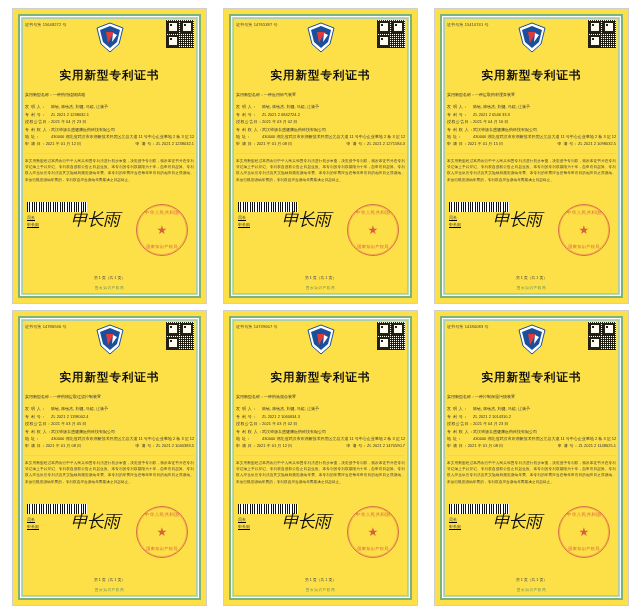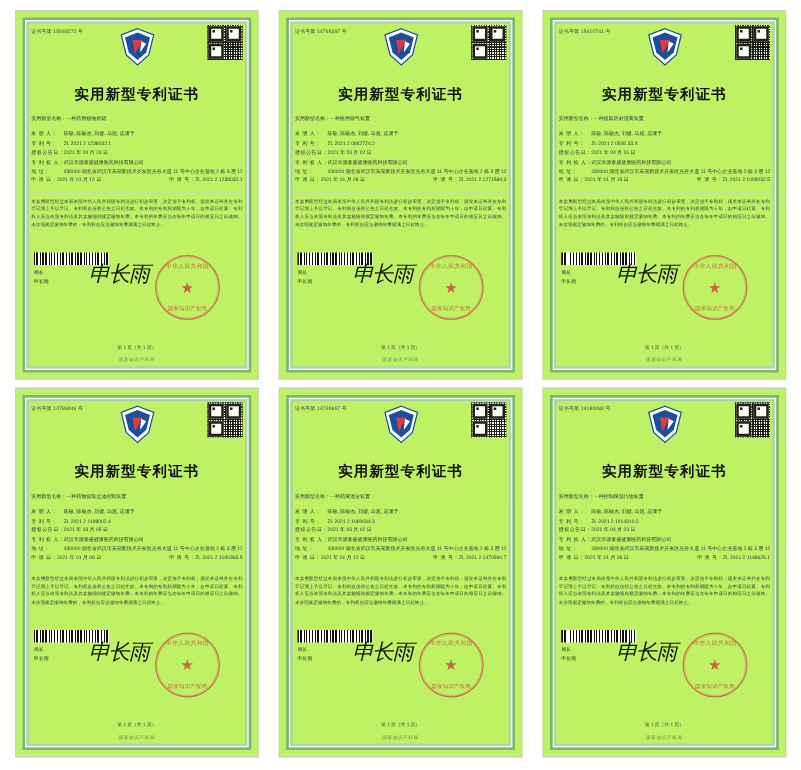--- a/index.html
+++ b/index.html
@@ -22,21 +22,21 @@
     gap: 0px;
     box-sizing: border-box;
     padding: 6px 4px;
   }
   .cert {
     position: relative;
     box-sizing: border-box;
     width: 195px;
     height: 296px;
     margin: 2px auto;
-    background: #bef264;
+    background: #fde047;
     border: 1px solid #cfcfcf;
     overflow: hidden;
   }
   
   .cert::before {
     content: "";
     position: absolute;
     left: 5px; top: 5px; right: 5px; bottom: 5px;
     border: 2px solid #7cb37c;
     box-shadow: inset 0 0 0 1px #ffffff, inset 0 0 0 2.5px #b9d9b9;
@@ -151,23 +151,24 @@
   .para {
     font-size: 3.6px;
     color: #3a3a3a;
     line-height: 1.75;
     text-align: justify;
     letter-spacing: 0.1px;
   }
 
   .sign-area {
     position: absolute;
-    left: 0; right: 12px;
+    left: 0; right: 0;
     bottom: 26px;
     height: 64px;
+    text-decoration: underline;
   }
   .barcode {
     width: 60px;
     height: 10px;
     background: repeating-linear-gradient(90deg,
       #111 0 1px, #fff 1px 2px, #111 2px 3.4px, #fff 3.4px 5px,
       #111 5px 5.7px, #fff 5.7px 7px);
     margin-left: 2px;
   }
   .sign-label {

